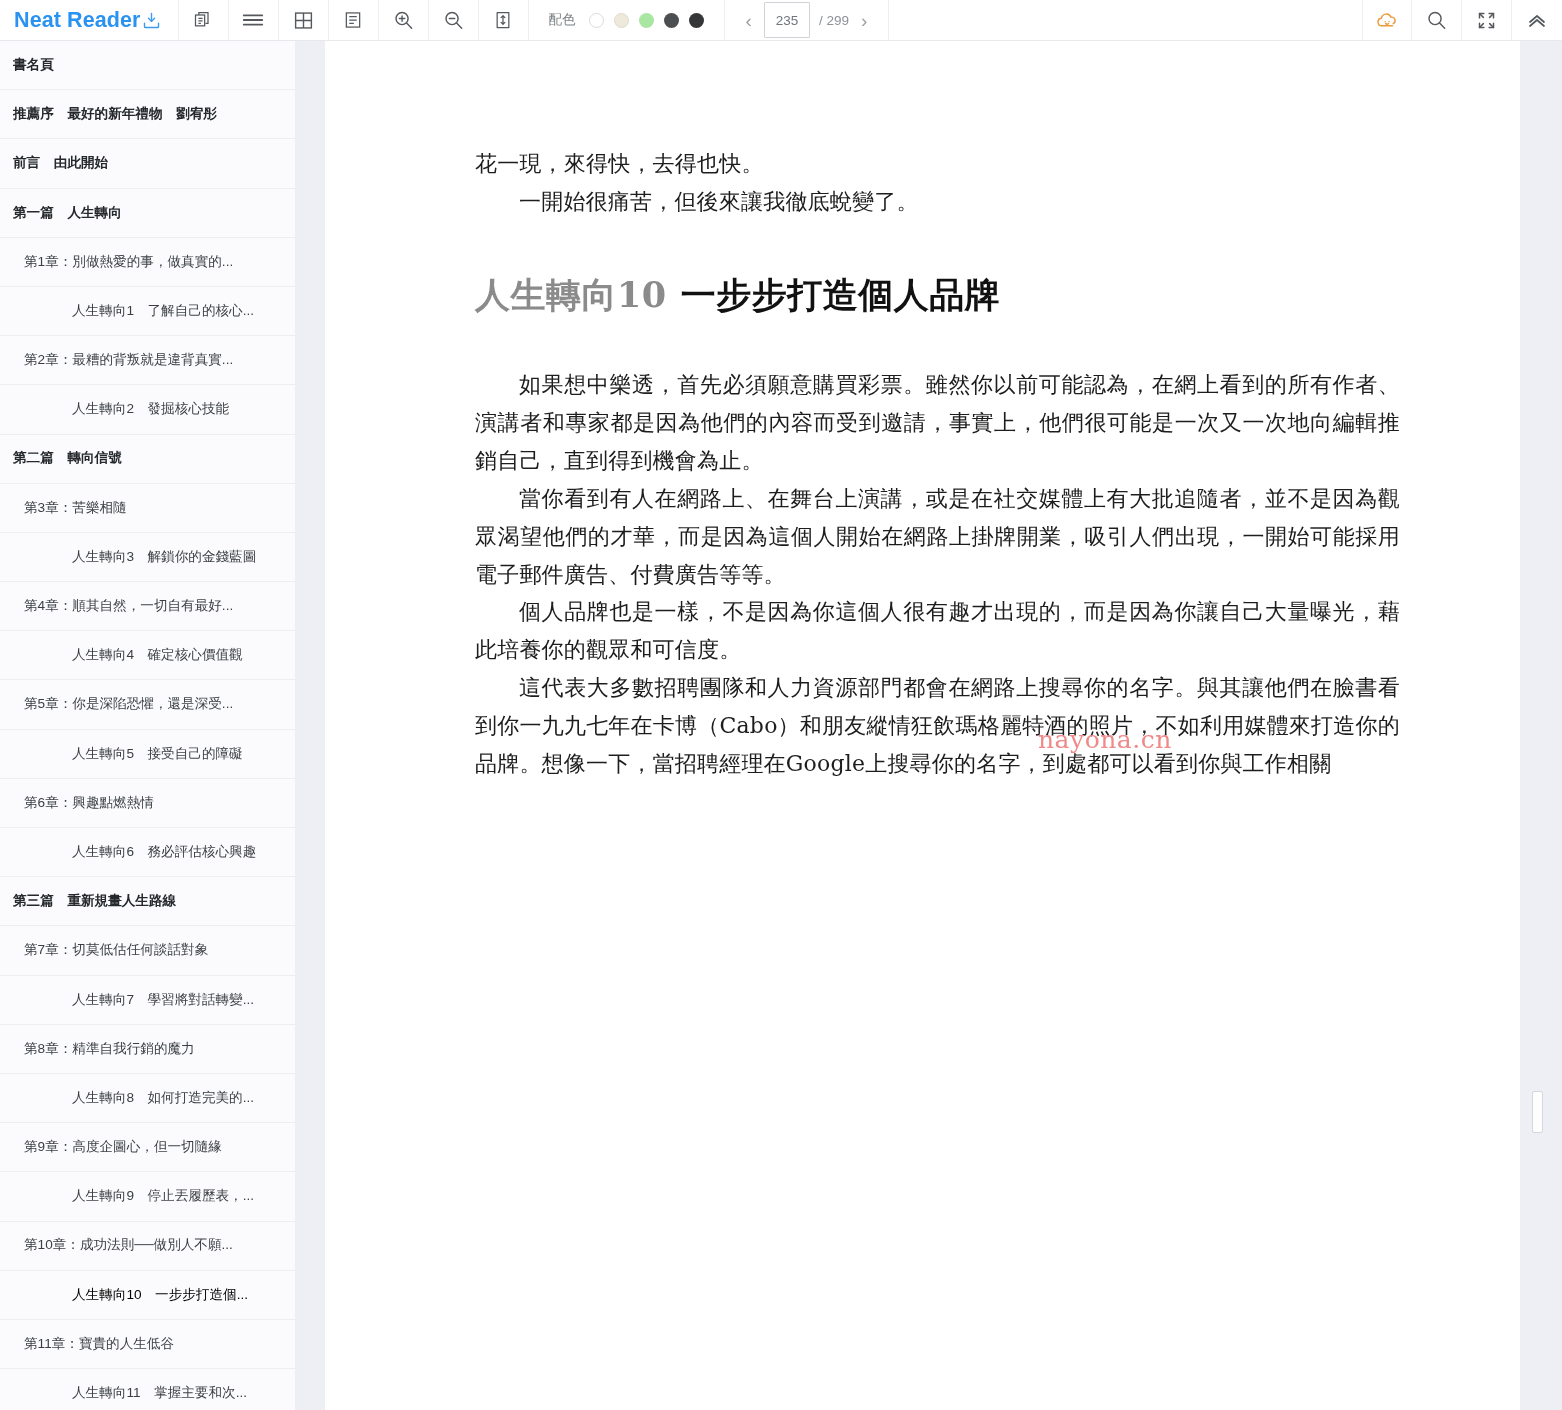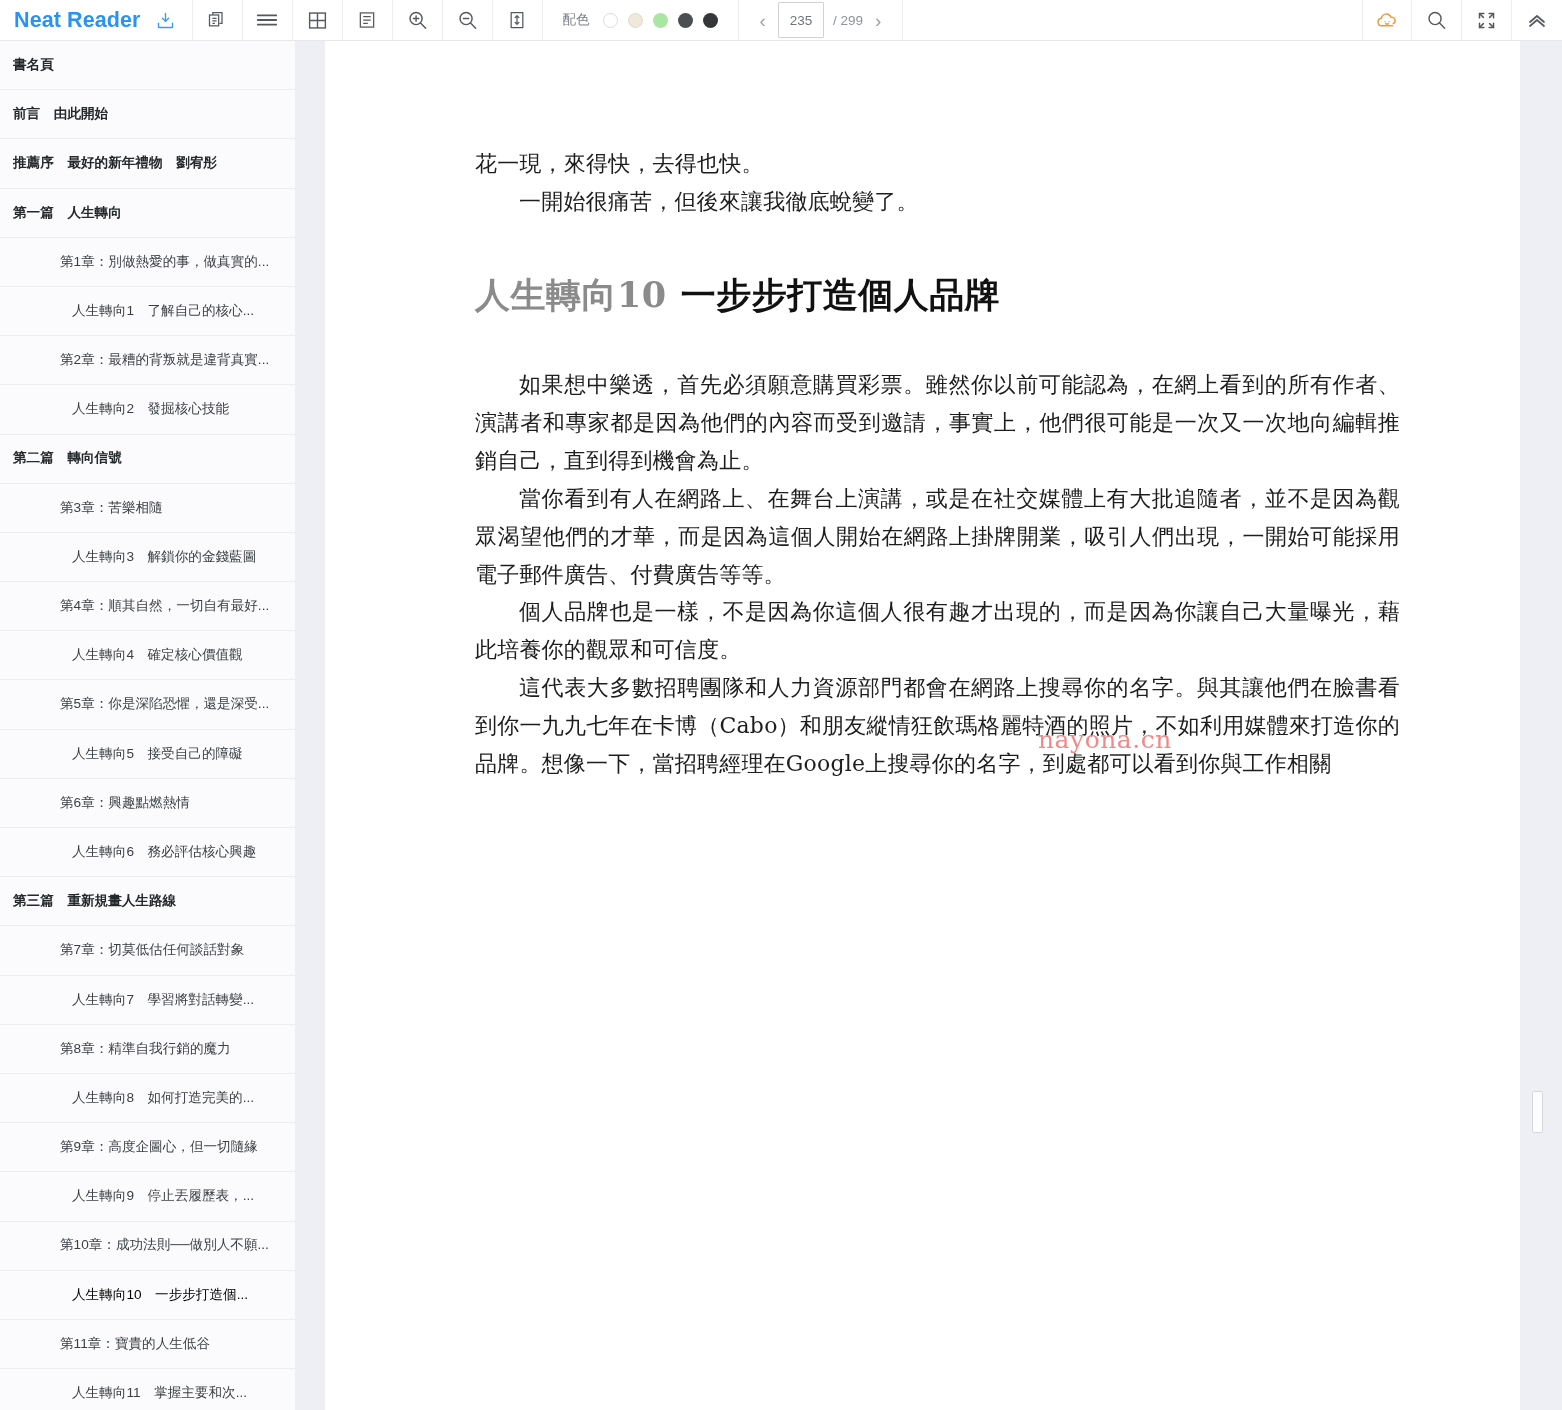--- a/index.html
+++ b/index.html
@@ -13,21 +13,21 @@
 
   
   .toolbar {
     height: 41px; min-height: 41px;
     background: #ffffff;
     border-bottom: 1px solid #e8e8ec;
     display: flex; align-items: stretch;
     position: relative; z-index: 10;
   }
   .tb-brandcell {
-    display: flex; align-items: center; gap: 14px;
+    display: flex; align-items: center; 
     padding: 0 16px 0 14px;
     border-right: 1px solid #eceef1;
   }
   .brand {
     font-size: 21.5px; font-weight: bold; color: #2a92f0;
     letter-spacing: .1px; white-space: nowrap;
   }
   .tb-cell {
     display: flex; align-items: center; justify-content: center;
     min-width: 50px; padding: 0 6px;
@@ -85,21 +85,21 @@
     color: #3b3f43;
     white-space: nowrap;
     overflow: hidden;
     text-overflow: ellipsis;
     line-height: 1.2;
     display: block;
     width: 100%;
   }
   .lvl0 { padding-left: 13px; padding-right: 12px; align-items: center; }
   .lvl0 .toc-label { font-weight: bold; color: #26292c; }
-  .lvl1 { padding-left: 60px; padding-right: 14px; }
+  .lvl1 { padding-left: 24px; padding-right: 14px; }
   .lvl2 { padding-left: 72px; padding-right: 14px; }
   .toc-item.active .toc-label { color: #000000; }
 
   
   .gutter { width: 30px; min-width: 30px; background: #eeeef5; }
 
   
   .content-wrap {
     flex: 1; position: relative; background: #ffffff;
     overflow: hidden;
@@ -300,24 +300,24 @@
   </div>
 
   <div class="body">
 
     <div class="sidebar">
       <div id="toc-list">
           <div class="toc-item lvl0">
             <span class="toc-label">書名頁</span>
           </div>
           <div class="toc-item lvl0">
+            <span class="toc-label">推薦序　最好的新年禮物　劉宥彤</span>
+          </div>
+          <div class="toc-item lvl0">
             <span class="toc-label">前言　由此開始</span>
-          </div>
-          <div class="toc-item lvl0">
-            <span class="toc-label">推薦序　最好的新年禮物　劉宥彤</span>
           </div>
           <div class="toc-item lvl0">
             <span class="toc-label">第一篇　人生轉向</span>
           </div>
           <div class="toc-item lvl1">
             <span class="toc-label">第1章：別做熱愛的事，做真實的...</span>
           </div>
           <div class="toc-item lvl2">
             <span class="toc-label">人生轉向1　了解自己的核心...</span>
           </div>

